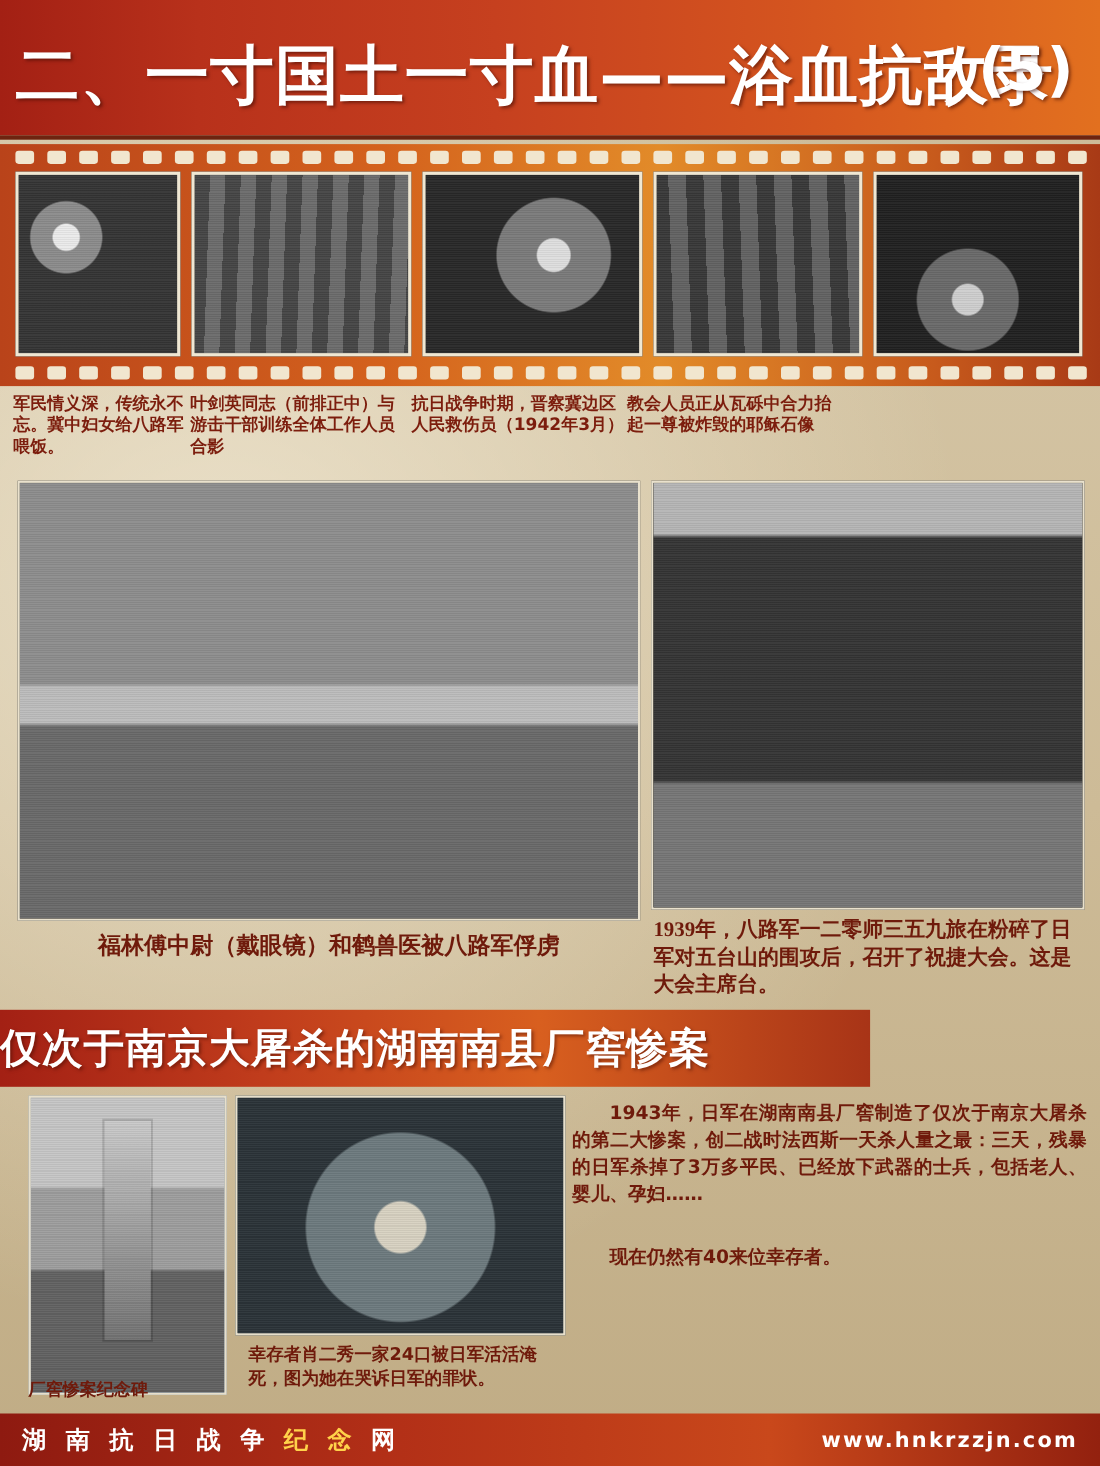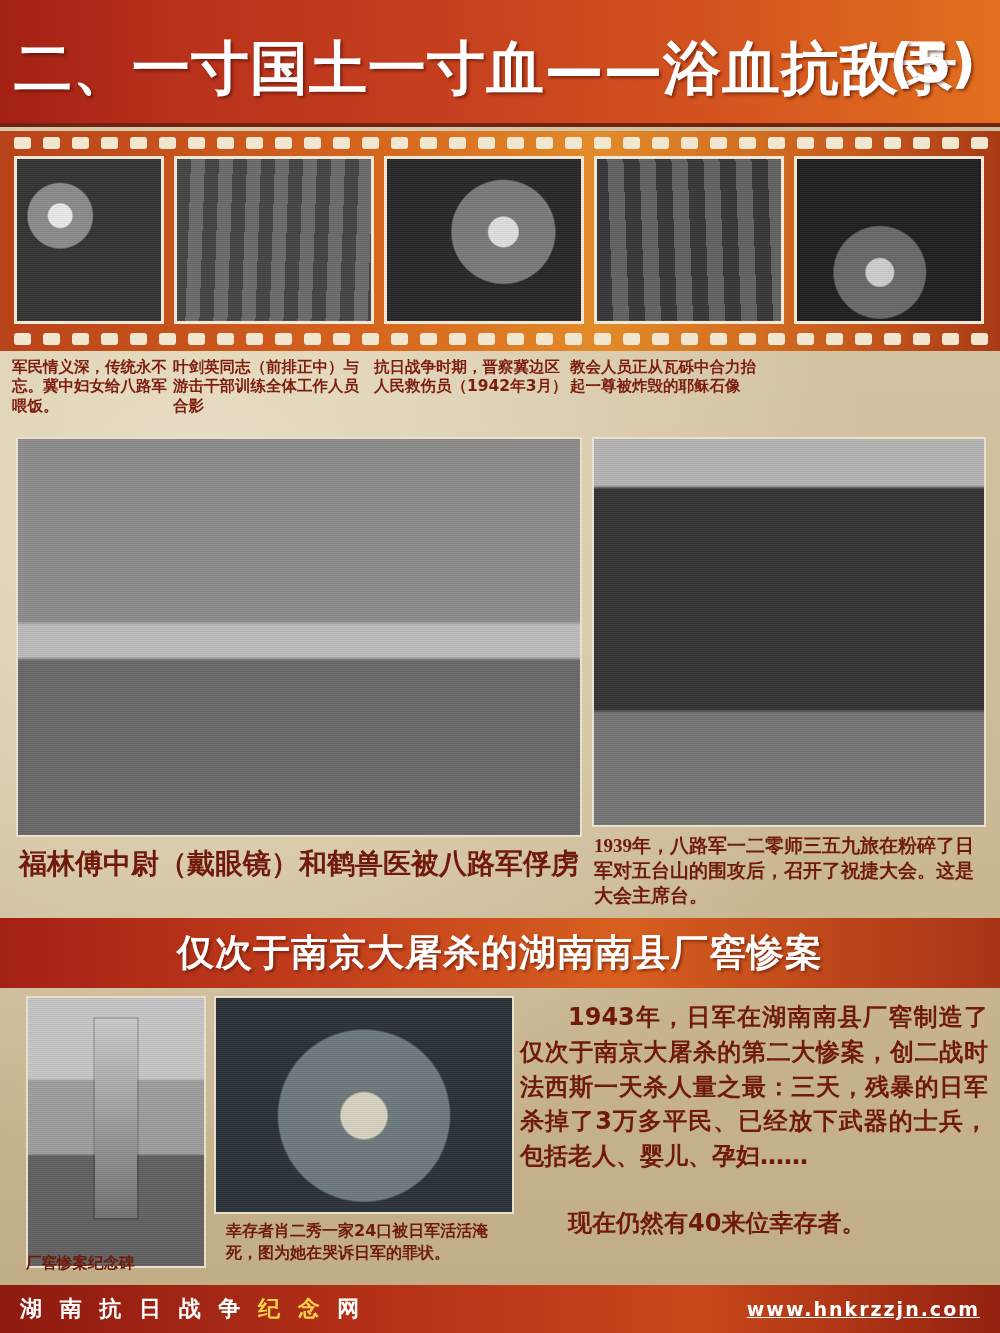--- a/index.html
+++ b/index.html
@@ -139,32 +139,32 @@
     position:absolute; left:592px; top:437px; width:394px; height:390px;
     border:2px solid #e9e1cd; background:#151413; overflow:hidden;
   }
   .big-right .ph { background:
       linear-gradient(180deg,#b9b2a1 0 12%, #3a3833 13% 70%, #7a766c 71% 100%),
       radial-gradient(circle at 30% 35%, #d9d3c4 0 6%, rgba(0,0,0,0) 7%),
       radial-gradient(circle at 60% 30%, #cfc9ba 0 5%, rgba(0,0,0,0) 6%);
   }
   .cap-left {
     position:absolute; left:16px; top:845px; width:566px;
-    text-align:center; color:#6f1a0b; font-weight:bold; font-size:28px;
+    text-align:center; color:#6f1a0b; font-weight:bold; font-size:21px;
   }
   .cap-right {
     position:absolute; left:594px; top:833px; width:392px;
     color:#6f1a0b; font-weight:bold; font-size:19px; line-height:1.32;font-family:Liberation Serif, serif;
   }
 
   
   .banner {
-    position:absolute; left:0; top:918px; width:1000px; height:70px;
+    position:absolute; left:0; top:918px; width:791px; height:70px;
     background:linear-gradient(90deg,#a32014 0%, #c03c1c 30%, #d85f1f 62%, #a83417 100%);
-    display:flex; align-items:center; justify-content:center;
+    display:flex; align-items:center; justify-content:flex-start;
   }
   .banner span {
     font-size:37px; font-weight:bold; color:#ffffff;
     text-shadow:2px 2px 3px rgba(70,12,0,0.5);
     letter-spacing:1px;
   }
 
   
   .b-photo1 {
     position:absolute; left:26px; top:996px; width:180px; height:272px;
@@ -177,37 +177,37 @@
   .b-cap1 {
     position:absolute; left:26px; top:1254px; width:182px;
     color:#6f1a0b; font-weight:bold; font-size:15.5px; line-height:1.25;
   }
   .b-cap2 {
     position:absolute; left:226px; top:1220px; width:290px;
     color:#6f1a0b; font-weight:bold; font-size:16px; line-height:1.35;
   }
   .b-text {
     position:absolute; left:520px; top:1000px; width:468px;
-    color:#6f1a0b; font-weight:bold; font-size:24px; line-height:1.45;
+    color:#6f1a0b; font-weight:bold; font-size:17px; line-height:1.45;
     text-align:justify;
   }
   .b-text p { margin:0; }
   .b-text .indent { text-indent:2em; }
   .b-text .last { margin-top:32px; text-indent:2em; }
 
   
   .footer {
     position:absolute; left:0; bottom:0; width:1000px; height:48px;
     background:linear-gradient(90deg,#8e1a10 0%, #b22f17 35%, #c9481b 70%, #93210f 100%);
     display:flex; align-items:center; justify-content:space-between;
     padding:0 20px;
   }
   .footer-left { font-size:22px; font-weight:bold; color:#ffffff; letter-spacing:5px; }
   .footer-left em { font-style:normal; color:#ffd24a; }
-  .footer-right { font-size:19px; font-weight:bold; color:#ffffff; letter-spacing:2px;text-decoration:underline; }
+  .footer-right { font-size:19px; font-weight:bold; color:#ffffff; letter-spacing:2px; }
 </style>
 </head>
 <body>
 
 <div class="page">
 
   <div class="header">
     <div class="header-title">二、一寸国土一寸血——浴血抗敌录</div>
     <div class="header-number">(5)</div>
   </div>

